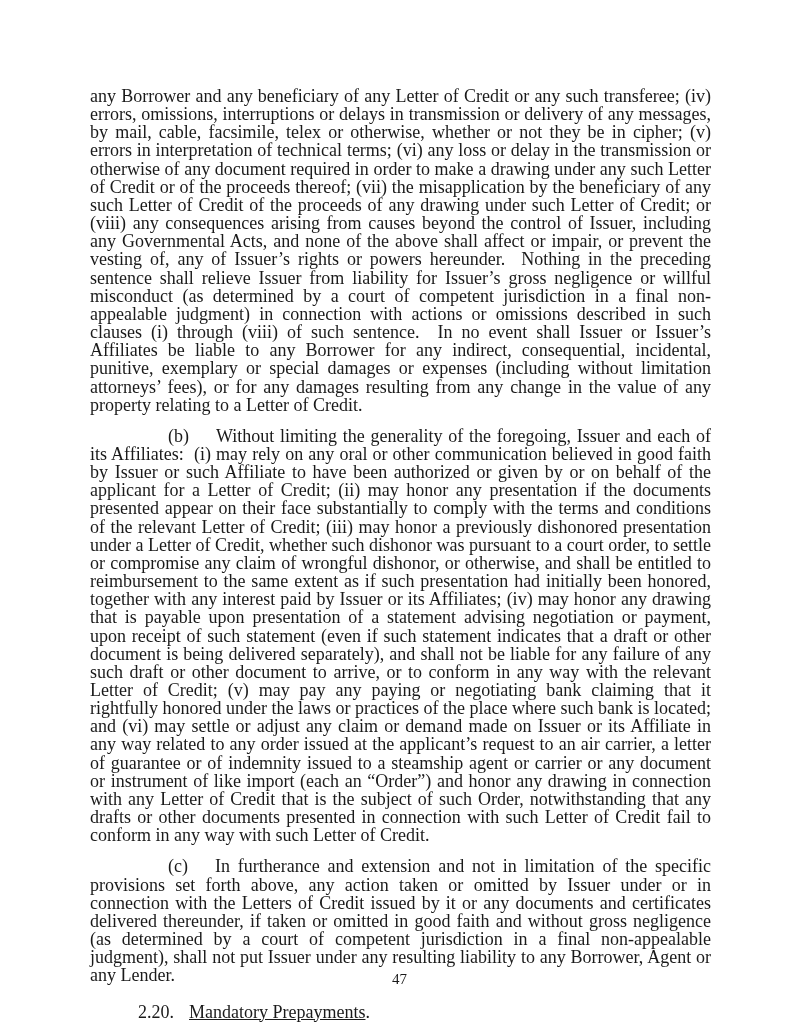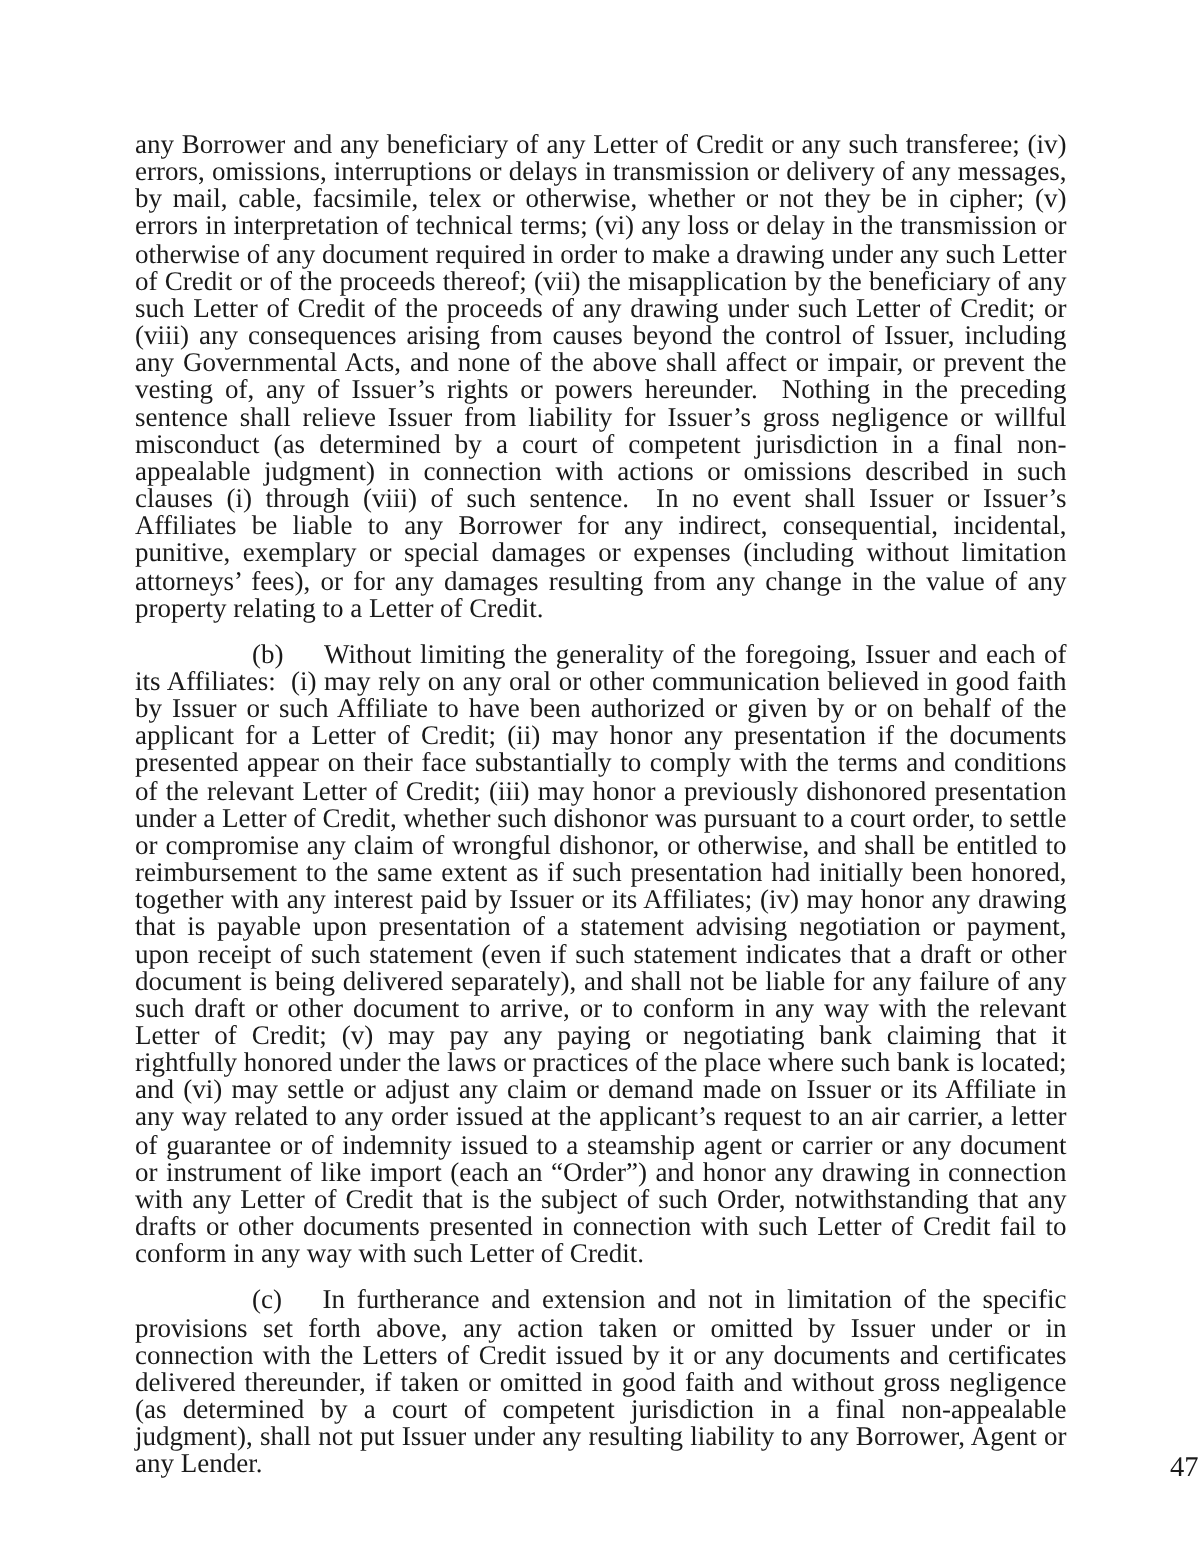--- a/index.html
+++ b/index.html
@@ -45,34 +45,35 @@
     text-indent: 0;
   }
   .underlined {
     text-decoration: underline;
   }
   .footer {
     position: absolute;
     top: 970px;
     left: 0;
     width: 799px;
-    text-align: right;
-    font-size: 19px;
+    text-align: center;
+    font-size: 15px;
     line-height: 18.15px;
   }
 </style>
 </head>
 <body>
 
 <div class="page">
   <div class="content">
 
     <p class="body-para">any Borrower and any beneficiary of any Letter of Credit or any such transferee; (iv) errors, omissions, interruptions or delays in transmission or delivery of any messages, by mail, cable, facsimile, telex or otherwise, whether or not they be in cipher; (v) errors in interpretation of technical terms; (vi) any loss or delay in the transmission or otherwise of any document required in order to make a drawing under any such Letter of Credit or of the proceeds thereof; (vii) the misapplication by the beneficiary of any such Letter of Credit of the proceeds of any drawing under such Letter of Credit; or (viii) any consequences arising from causes beyond the control of Issuer, including any Governmental Acts, and none of the above shall affect or impair, or prevent the vesting of, any of Issuer’s rights or powers hereunder.&nbsp; Nothing in the preceding sentence shall relieve Issuer from liability for Issuer’s gross negligence or willful misconduct (as determined by a court of competent jurisdiction in a final non-appealable judgment) in connection with actions or omissions described in such clauses (i) through (viii) of such sentence.&nbsp; In no event shall Issuer or Issuer’s Affiliates be liable to any Borrower for any indirect, consequential, incidental, punitive, exemplary or special damages or expenses (including without limitation attorneys’ fees), or for any damages resulting from any change in the value of any property relating to a Letter of Credit.</p>
 
     <p class="body-para first-line-indent"><span>(b)</span><span class="tab"></span><span>Without limiting the generality of the foregoing, Issuer and each of its Affiliates:&nbsp; (i) may rely on any oral or other communication believed in good faith by Issuer or such Affiliate to have been authorized or given by or on behalf of the applicant for a Letter of Credit; (ii) may honor any presentation if the documents presented appear on their face substantially to comply with the terms and conditions of the relevant Letter of Credit; (iii) may honor a previously dishonored presentation under a Letter of Credit, whether such dishonor was pursuant to a court order, to settle or compromise any claim of wrongful dishonor, or otherwise, and shall be entitled to reimbursement to the same extent as if such presentation had initially been honored, together with any interest paid by Issuer or its Affiliates; (iv) may honor any drawing that is payable upon presentation of a statement advising negotiation or payment, upon receipt of such statement (even if such statement indicates that a draft or other document is being delivered separately), and shall not be liable for any failure of any such draft or other document to arrive, or to conform in any way with the relevant Letter of Credit; (v) may pay any paying or negotiating bank claiming that it rightfully honored under the laws or practices of the place where such bank is located; and (vi) may settle or adjust any claim or demand made on Issuer or its Affiliate in any way related to any order issued at the applicant’s request to an air carrier, a letter of guarantee or of indemnity issued to a steamship agent or carrier or any document or instrument of like import (each an “Order”) and honor any drawing in connection with any Letter of Credit that is the subject of such Order, notwithstanding that any drafts or other documents presented in connection with such Letter of Credit fail to conform in any way with such Letter of Credit.</span></p>
 
     <p class="body-para first-line-indent"><span>(c)</span><span class="tab"></span><span>In furtherance and extension and not in limitation of the specific provisions set forth above, any action taken or omitted by Issuer under or in connection with the Letters of Credit issued by it or any documents and certificates delivered thereunder, if taken or omitted in good faith and without gross negligence (as determined by a court of competent jurisdiction in a final non-appealable judgment), shall not put Issuer under any resulting liability to any Borrower, Agent or any Lender.</span></p>
 
+    <p class="section-line"><span>2.20.</span><span class="tab-small"></span><span class="underlined">Mandatory Prepayments</span><span>.</span></p>
 
   </div>
 
   <div class="footer">47</div>
 </div>
 
 </body></html>

